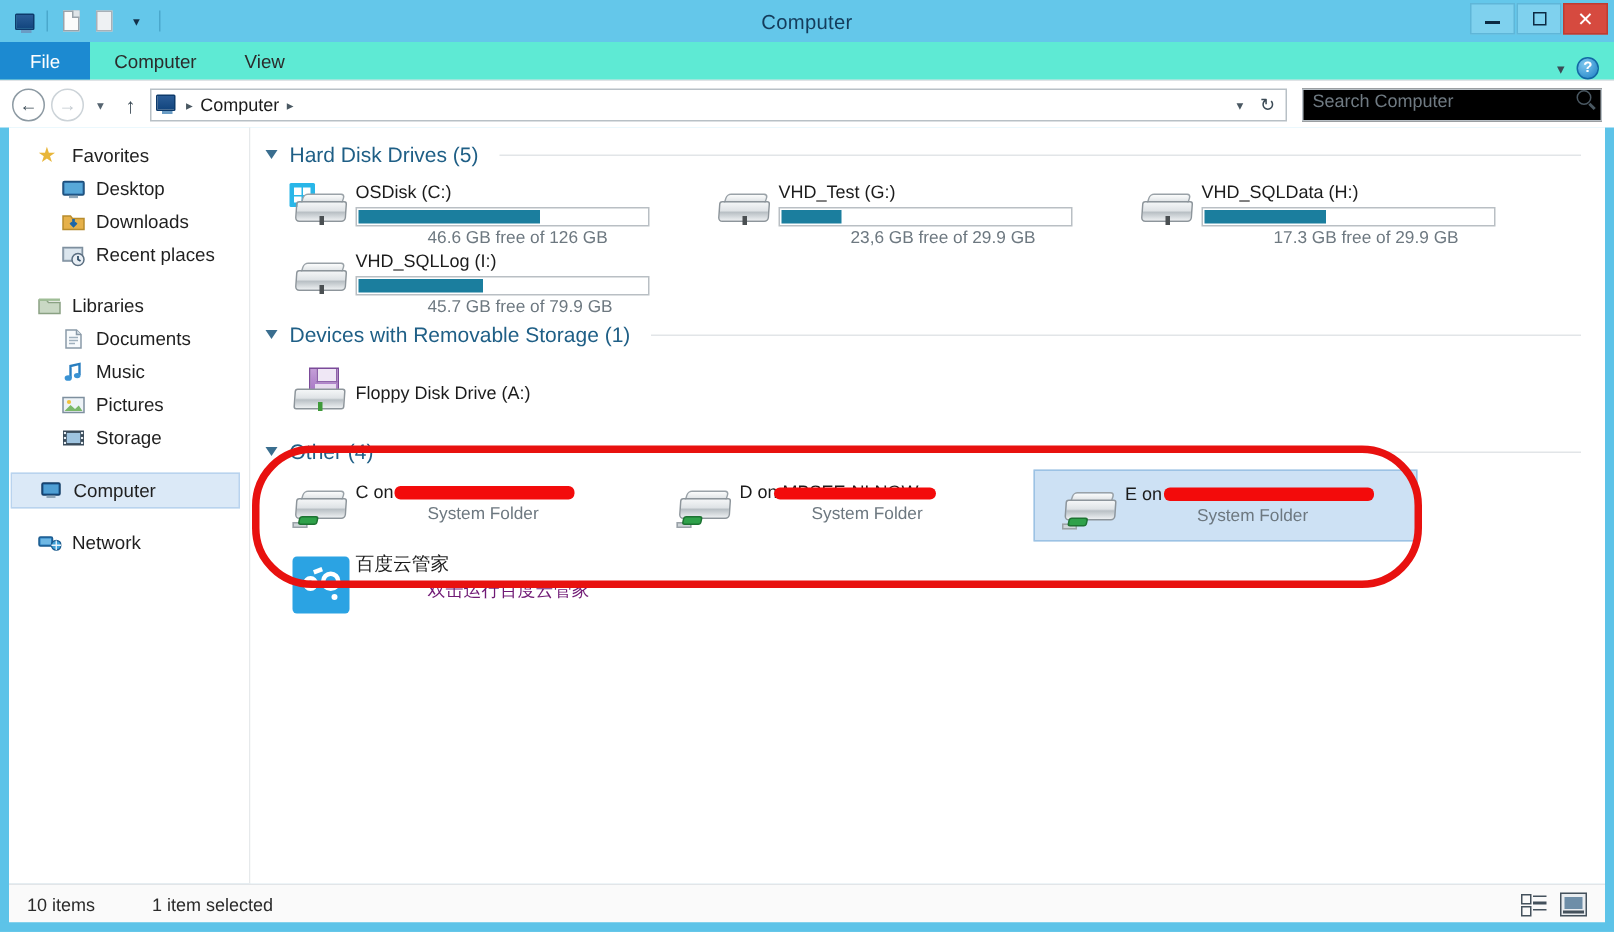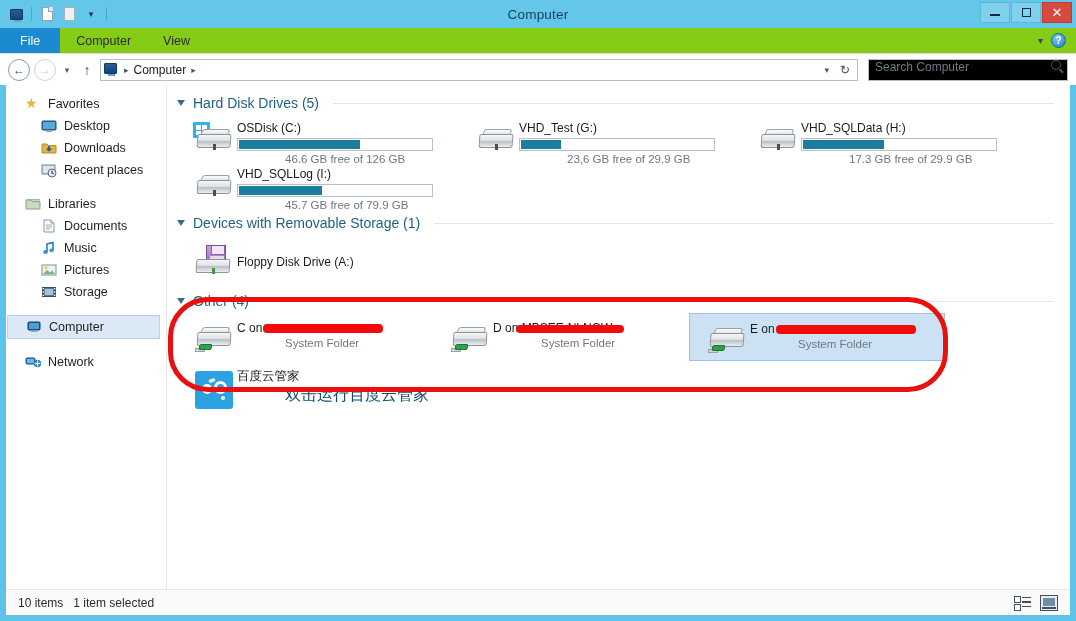--- a/index.html
+++ b/index.html
@@ -56,21 +56,21 @@
   .winbtn {
     width:30px; height:21px; display:flex; align-items:center; justify-content:center;
     background:#7fd1ee; border:1px solid #5fb6d8; font-size:11px; color:#0c2a42;
   }
   .winbtn.close { background:#d64a3f; border-color:#bf3b31; color:#fff; font-size:13px; }
   .gl-min { width:10px; height:2px; background:#0c2a42; margin-top:5px; }
   .gl-max { width:9px; height:9px; border:1.6px solid #0c2a42; }
 
   
   .ribbon {
-    flex:0 0 26px; height:26px; background:#84cc16; display:flex; align-items:center;
+    flex:0 0 26px; height:26px; background:#5eead4; display:flex; align-items:flex-end;
     border-bottom:1px solid #dfe3e6; position:relative;
   }
   .tab {
     display:flex; align-items:center; padding:0 16px; font-size:12.5px; color:#2b2b2b;
     height:100%;
   }
   .tab.file { background:#1c8ad1; color:#fff; padding:0 20px; }
   .ribbon-right { margin-left:auto; display:flex; align-items:center; gap:8px; padding-right:10px; }
   .chev-dn { font-size:10px; color:#3c4a55; }
   .help-ic {
@@ -228,21 +228,21 @@
   
   .annot {
     position:absolute; border:5px solid #e8110f; border-radius:40px;
     pointer-events:none;
   }
 
   
   .statusbar {
     flex:0 0 26px; height:26px; background:#fafafa; border-top:1px solid #e2e5e8;
     display:flex; align-items:center; padding:0 12px; margin:0 6px 0 6px;
-    font-size:12px; color:#2b2b2b; gap:10px;
+    font-size:12px; color:#2b2b2b; gap:38px;
   }
   .status-right { margin-left:auto; display:flex; align-items:center; gap:8px; }
   .viewbtn { width:18px; height:16px; position:relative; }
   .vb-details:before{
     content:""; position:absolute;left:0;top:1px;width:5px;height:5px;border:1px solid #44515c;
   }
   .vb-details:after{
     content:""; position:absolute;left:0;top:9px;width:5px;height:5px;border:1px solid #44515c;
   }
   .vb-lines { position:absolute; left:8px; top:2px; }
@@ -616,21 +616,21 @@
           <div class="icon-wrap">
             <div class="baidu">
                 <div class="b1"></div>
                 <div class="b2"></div>
                 <div class="b3"></div>
                 <div class="b4"></div>
               </div>
           </div>
           <div class="meta" style="padding-top:4px;">
             <div class="name" style="font-size:12.5px">百度云管家</div>
-            <div class="sub" style="color:#0c4a6e;font-size:16px">双击运行百度云管家</div>
+            <div class="sub" style="color:#701a75;font-size:12px">双击运行百度云管家</div>
           </div>
         </div>
       </div>
 
       <div class="annot" style="left:1px; top:212px; width:780px; height:95px;"></div>
 
     </div>
   </div>
 
   <div class="statusbar">

